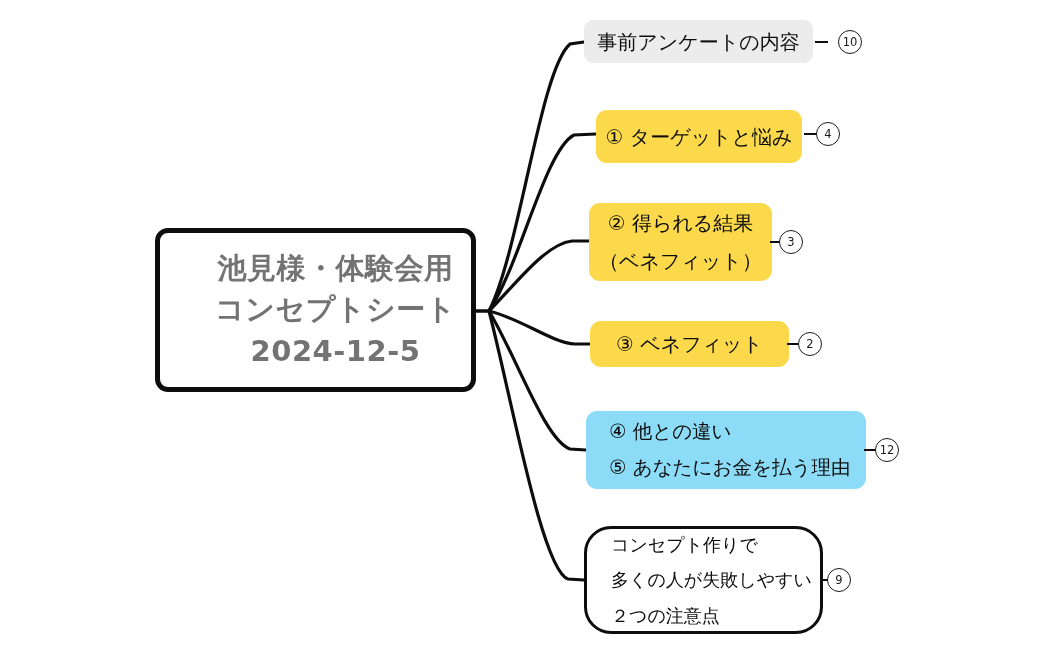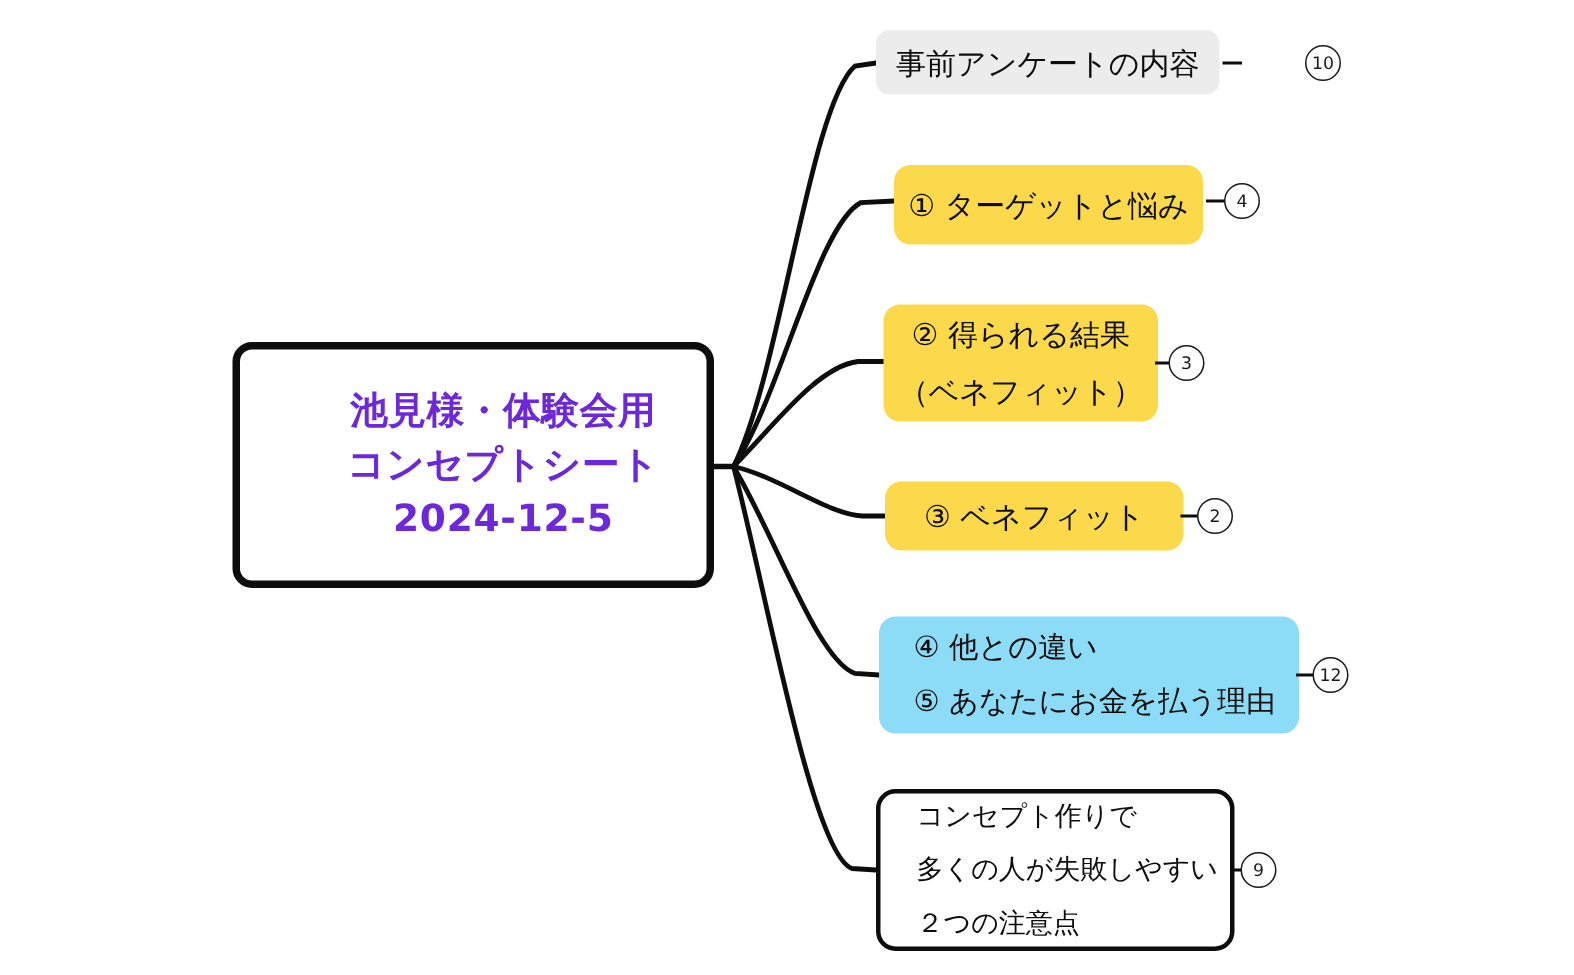--- a/index.html
+++ b/index.html
@@ -38,23 +38,23 @@
     background: #ffffff;
     border: 5px solid #0d0d0d;
     border-radius: 13px;
     display: flex;
     flex-direction: column;
     align-items: center;
     justify-content: center;
     z-index: 3;
   }
   .root-line {
-    color: #6d28d9;
+    color: #737373;
     font-weight: bold;
-    font-size: 25px;
+    font-size: 29px;
     line-height: 1.43;
     letter-spacing: 0.5px;
     white-space: nowrap;
     margin-left: 40px;
   }
 
   
   .node {
     position: absolute;
     box-sizing: border-box;
@@ -113,20 +113,21 @@
 
   #node-difference {
     left: 586px; top: 411px; width: 280px; height: 78px;
     padding-left: 23px;
   }
   #node-difference .node-line { font-size: 19.5px; line-height: 1.85; }
 
   #node-caution {
     left: 584px; top: 526px; width: 239px; height: 108px;
     padding-left: 24px;
+    border-radius: 27px;
   }
   #node-caution .node-line { font-size: 18px; line-height: 1.95; }
 
   
   .badge {
     position: absolute;
     width: 24px;
     height: 24px;
     box-sizing: border-box;
     border: 1.4px solid #1a1a1a;
@@ -141,21 +142,21 @@
     z-index: 4;
     font-family: "DejaVu Sans", "Liberation Sans", sans-serif;
   }
   .badge-stub {
     position: absolute;
     height: 2.6px;
     background: #0d0d0d;
     z-index: 3;
   }
 
-  #badge-survey     { left: 870px; top: 30px; }
+  #badge-survey     { left: 838px; top: 30px; }
   #stub-survey      { left: 815px; top: 40.5px; width: 13px; }
   #badge-target     { left: 816px; top: 122px; }
   #stub-target      { left: 804px; top: 132.5px; width: 14px; }
   #badge-benefit    { left: 779px; top: 230px; }
   #stub-benefit     { left: 770px; top: 240.5px; width: 11px; }
   #badge-solution   { left: 798px; top: 332px; }
   #stub-solution    { left: 787px; top: 342.5px; width: 13px; }
   #badge-difference { left: 875px; top: 438px; }
   #stub-difference  { left: 864px; top: 448.5px; width: 13px; }
   #badge-caution    { left: 827px; top: 568px; }

